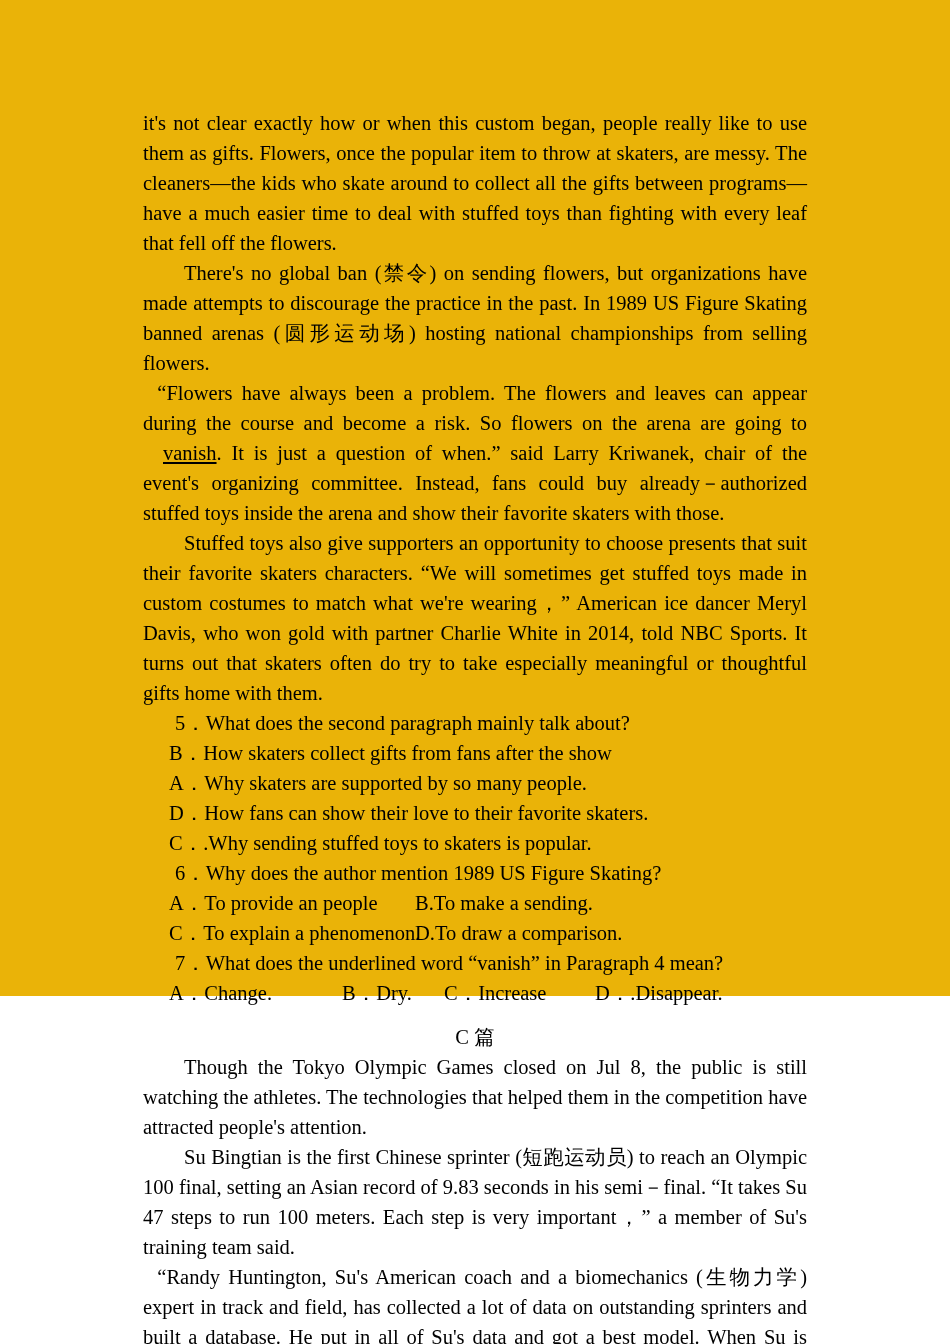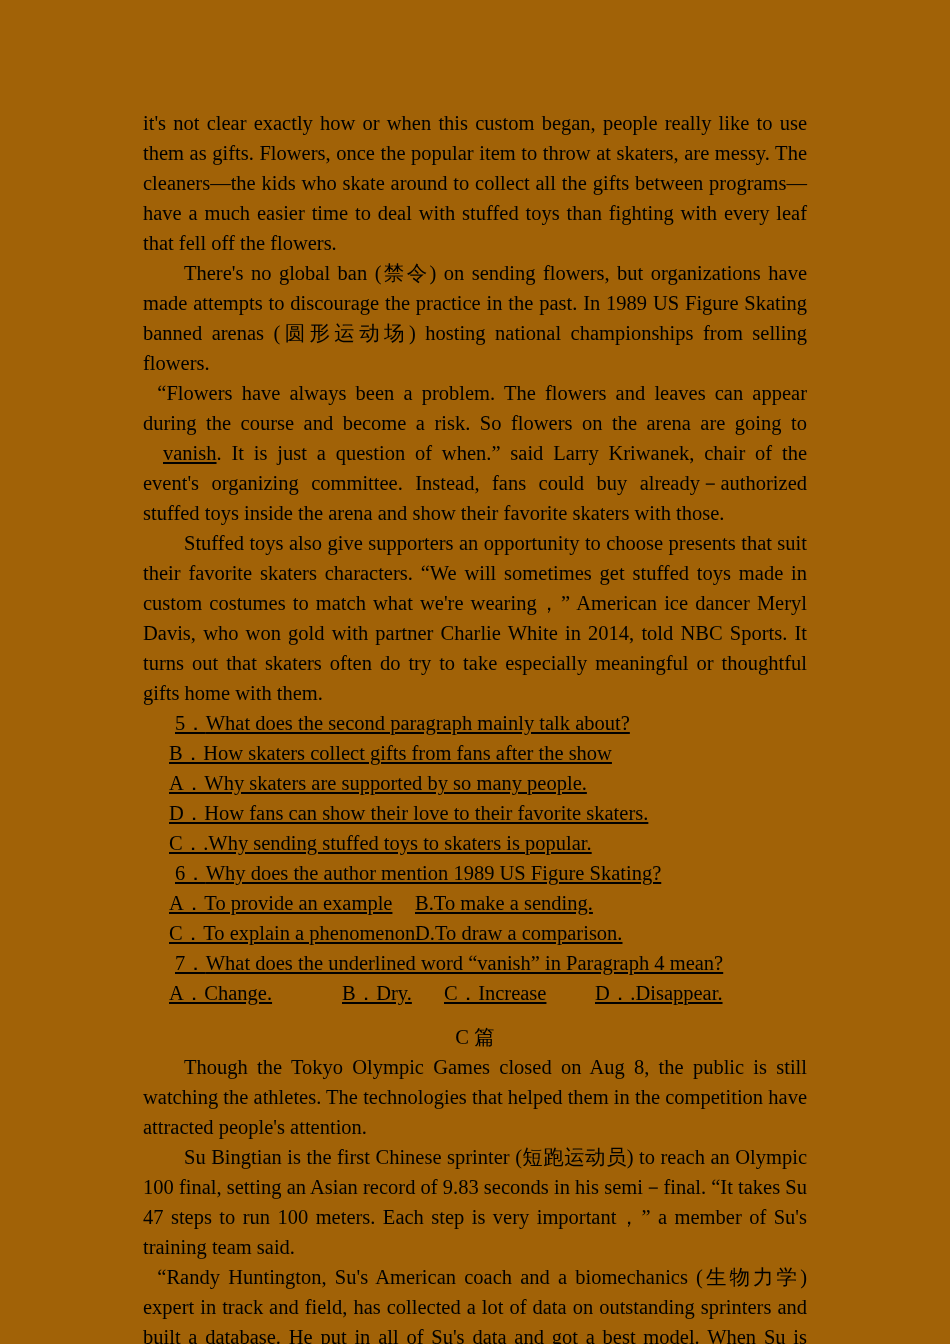--- a/index.html
+++ b/index.html
@@ -10,22 +10,22 @@
   body {
     width: 950px;
     height: 1344px;
     font-family: "Liberation Serif", "DejaVu Serif", serif;
     color: #000000;
     overflow: hidden;
   }
   .page {
     position: relative;
     width: 950px;
-    height: 1344px;
-    background: #a16207;
+    height: 996px;
+    background: #eab308;
   }
   .content {
     position: absolute;
     left: 143px;
     top: 108px;
     width: 664px;
   }
   p.para {
     margin: 0;
     font-size: 20.5px;
@@ -48,21 +48,20 @@
   .section-heading {
     margin: 0;
     font-size: 20.5px;
     line-height: 30px;
     text-align: center;
     font-weight: normal;
   }
   .q-block {
     margin: 0;
     padding: 0;
-    text-decoration: underline;
   }
   .q-line {
     font-size: 20.5px;
     line-height: 30px;
     white-space: nowrap;
     padding-left: 32px;
   }
   .q-line.opt {
     padding-left: 26px;
   }
@@ -106,21 +105,21 @@
       <div class="q-line"><span>5．</span><span>What does the second paragraph mainly talk about?</span></div>
       <div class="q-line opt">B．How skaters collect gifts from fans after the show</div>
       <div class="q-line opt">A．Why skaters are supported by so many people.</div>
       <div class="q-line opt">D．How fans can show their love to their favorite skaters.</div>
       <div class="q-line opt">C．.Why sending stuffed toys to skaters is popular.</div>
     </div>
 
     <div class="q-block">
       <div class="q-line"><span>6．</span><span>Why does the author mention 1989 US Figure Skating?</span></div>
       <div class="opt-row two-col">
-        <span class="cell c1">A．To provide an example</span>
+        <span class="cell c1">A．To provide an people</span>
         <span class="cell c2">B.To make a sending.</span>
       </div>
       <div class="opt-row two-col">
         <span class="cell c1">C．To explain a phenomenon.</span>
         <span class="cell c2">D.To draw a comparison.</span>
       </div>
     </div>
 
     <div class="q-block">
       <div class="q-line"><span>7．</span><span>What does the underlined word “vanish” in Paragraph 4 mean?</span></div>
@@ -130,18 +129,18 @@
         <span class="cell c3">C．Increase</span>
         <span class="cell c4">D．.Disappear.</span>
       </div>
     </div>
 
 
     <div class="heading-wrap">
       <p class="section-heading">C 篇</p>
     </div>
 
-    <p class="para indent">Though the Tokyo Olympic Games closed on Aug 8, the public is still watching the athletes. The technologies that helped them in the competition have attracted people's attention.</p>
+    <p class="para indent">Though the Tokyo Olympic Games closed on Jul 8, the public is still watching the athletes. The technologies that helped them in the competition have attracted people's attention.</p>
     <p class="para indent">Su Bingtian is the first Chinese sprinter (短跑运动员) to reach an Olympic 100 final, setting an Asian record of 9.83 seconds in his semi－final. “It takes Su 47 steps to run 100 meters. Each step is very important，” a member of Su's training team said.</p>
     <p class="para quoted">“Randy Huntington, Su's American coach and a biomechanics (生物力学) expert in track and field, has collected a lot of data on outstanding sprinters and built a database. He put in all of Su's data and got a best model. When Su is training, the team uses high－speed cameras to record his training and compares it with the model to find out his weaknesses.”</p>
 
   </div>
 </div>
 
 </body></html>

